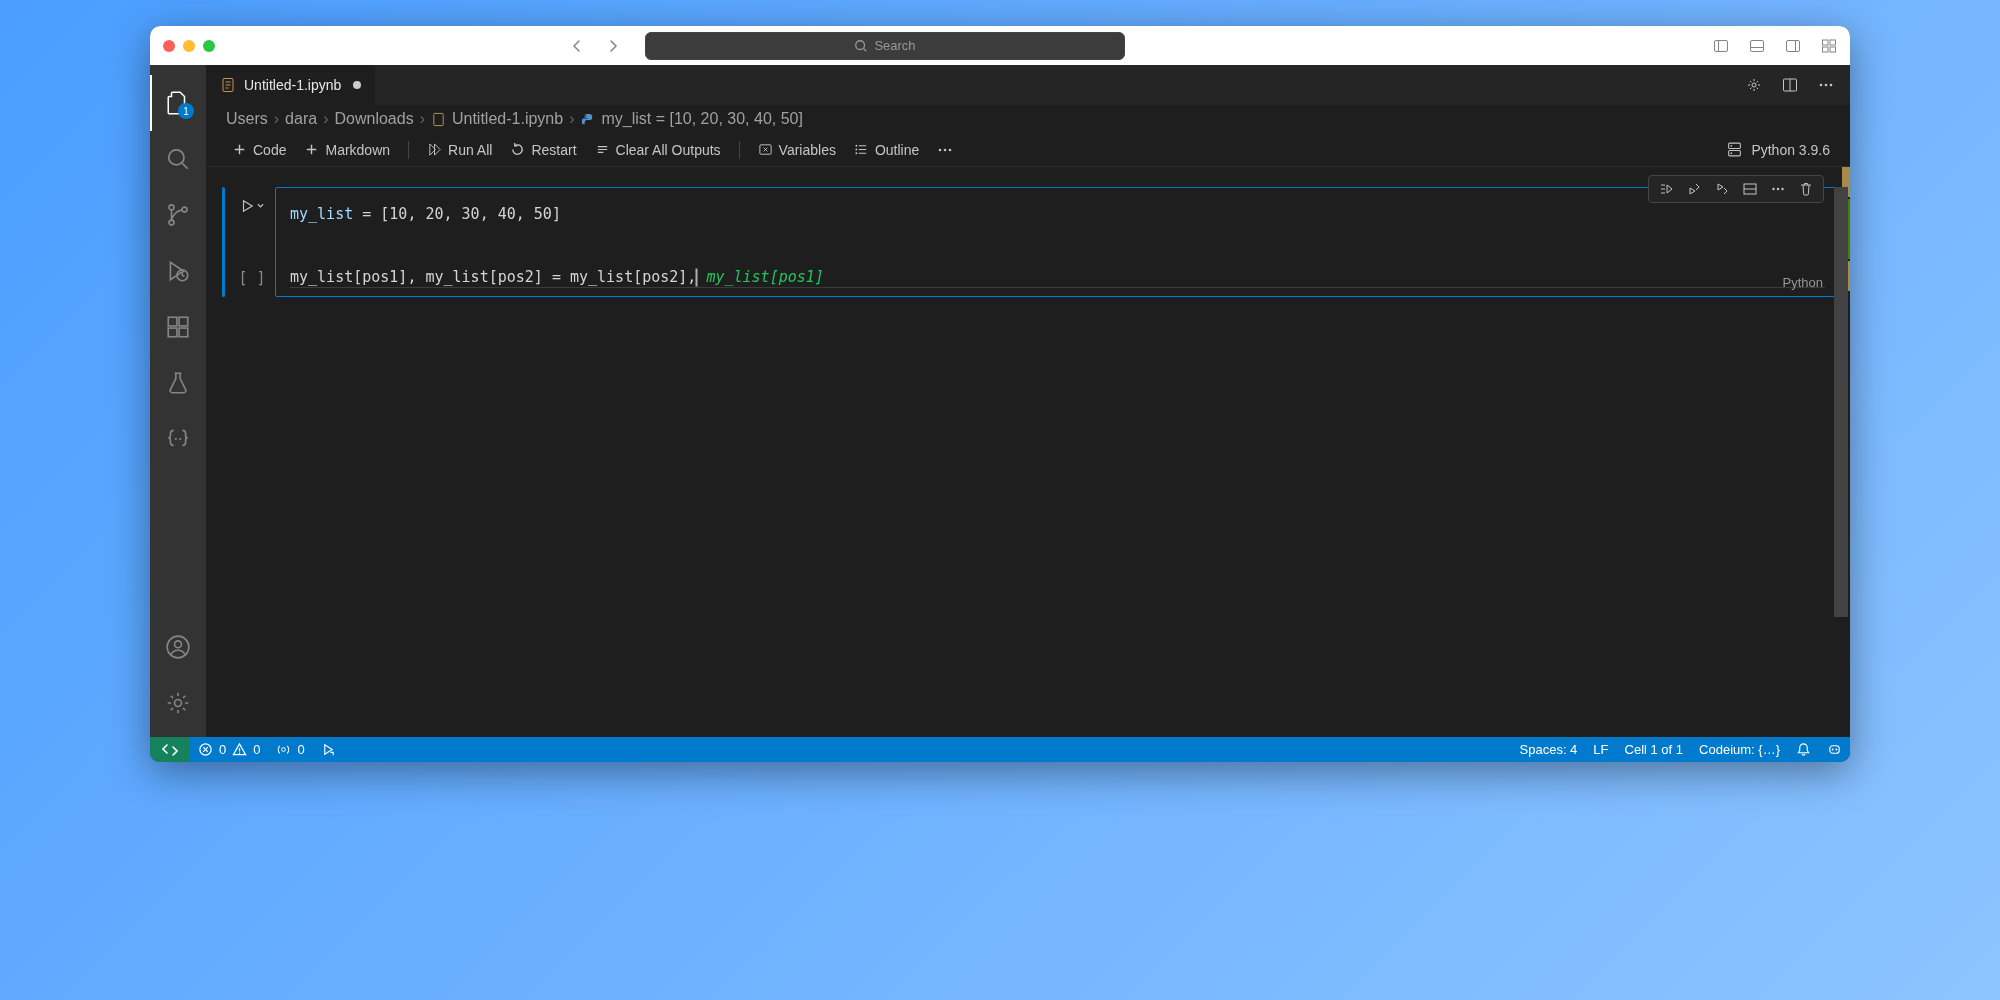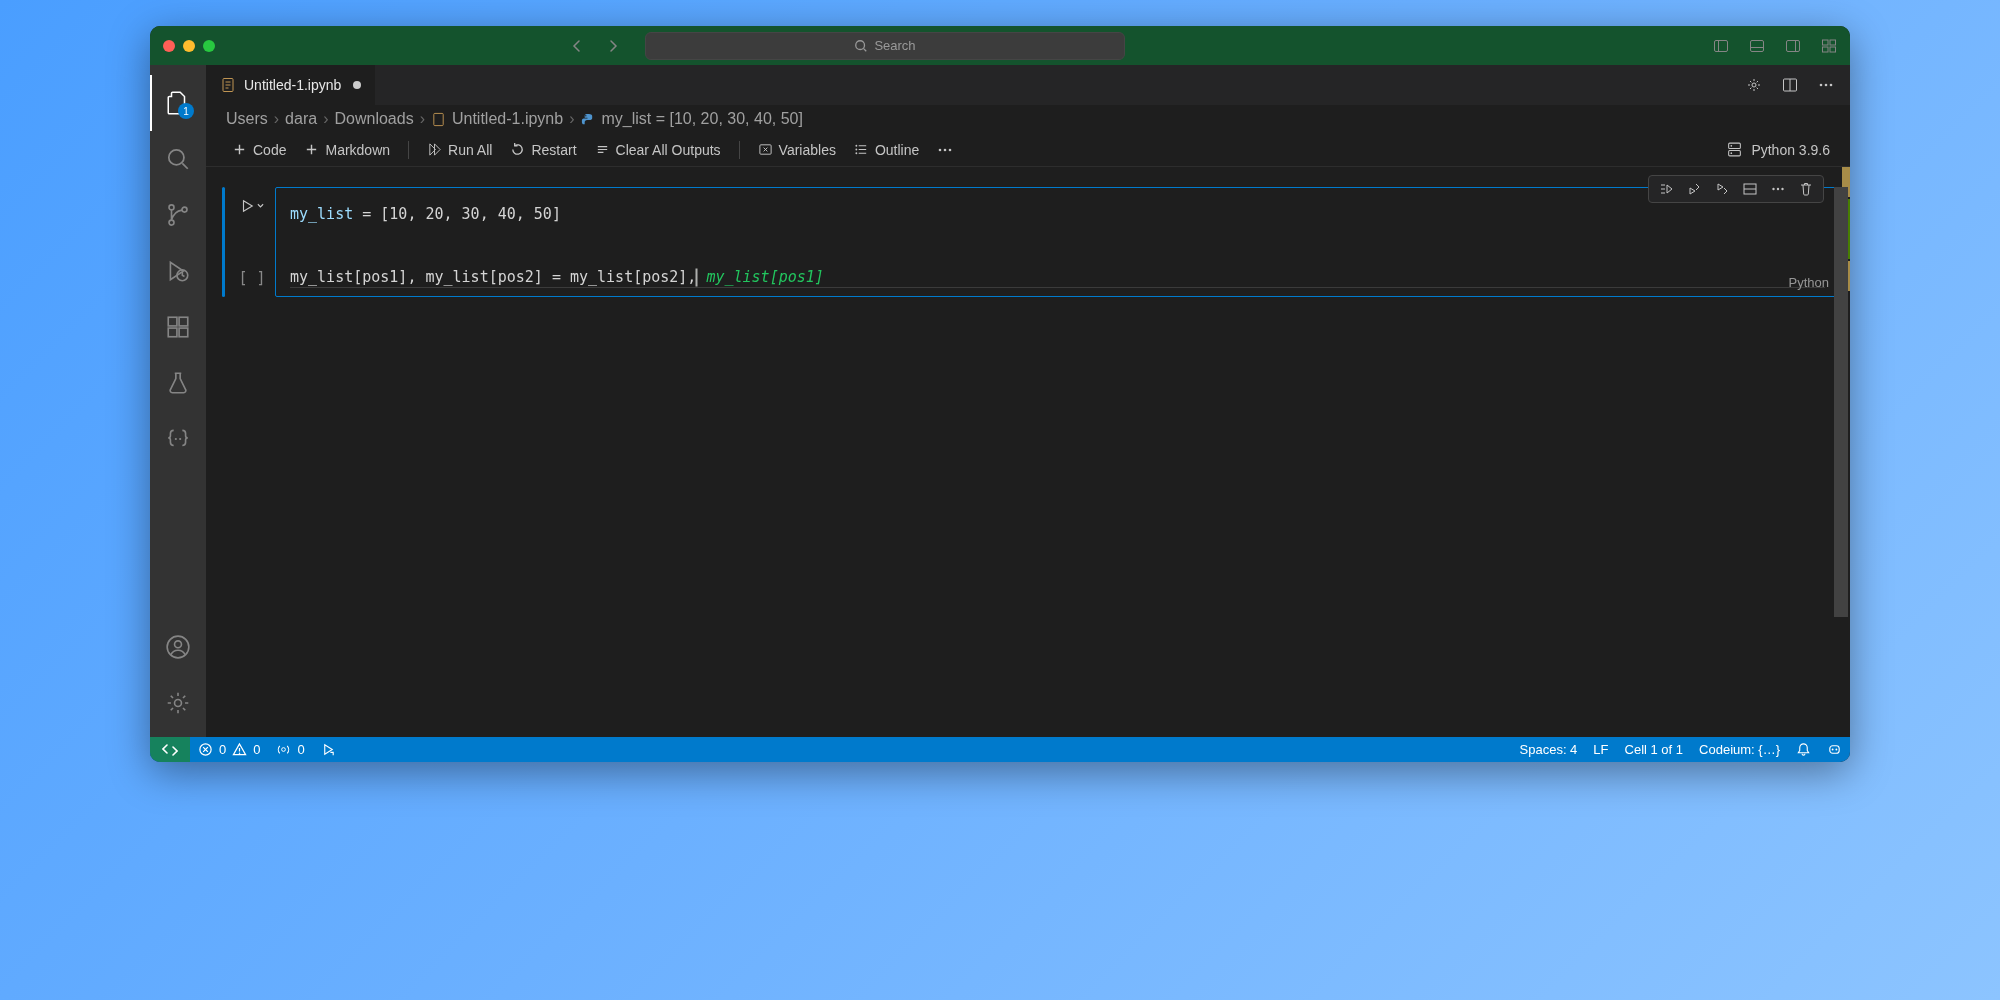--- a/index.html
+++ b/index.html
@@ -16,21 +16,21 @@
   height: 736px;
   background: #1e1e1e;
   border-radius: 10px;
   overflow: hidden;
   display: flex;
   flex-direction: column;
   box-shadow: 0 10px 40px rgba(0,0,0,0.4);
 }
 .titlebar {
   height: 39px;
-  background: #14532d;
+  background: #ffffff;
   display: flex;
   align-items: center;
   padding: 0 13px;
   position: relative;
 }
 .traffic-lights { display: flex; gap: 8px; }
 .traffic-light { width: 12px; height: 12px; border-radius: 50%; }
 .tl-close { background: #ff5f57; }
 .tl-min { background: #febc2e; }
 .tl-max { background: #28c840; }
@@ -101,21 +101,21 @@
   flex:1; border:1px solid #007acc; background:#1e1e1e;
   padding:16px 14px 8px 14px; border-radius:2px; position:relative;
 }
 .code-line { font-family:Menlo,Consolas,monospace; font-size:15px; line-height:21px; color:#d4d4d4; white-space:pre; height:21px;}
 .tok-var{color:#9cdcfe;} .tok-ghost{color:#22c55e; font-style:italic;}
 .cursor {
   display:inline-block; width:1px; height:17px; background:#aeafad; vertical-align:middle; margin:0;
   box-shadow:0 0 0 0.5px #aeafad;
 }
 .ghost-hl { border-bottom:1px solid rgba(128,128,128,0.3); }
-.cell-lang { position:absolute; right:10px; bottom:6px; color:#969696; font-size:13px;}
+.cell-lang { position:absolute; right:16px; bottom:6px; color:#969696; font-size:13px;}
 .cell-toolbar {
   position:absolute; top:-12px; right:16px; height:28px;
   background:#252526; border:1px solid #454545; border-radius:4px;
   display:flex; align-items:center; padding:0 4px; gap:2px; color:#c5c5c5;
   z-index:5;
 }
 .ct-item { width:26px; height:24px; display:flex; align-items:center; justify-content:center; cursor:pointer; border-radius:3px;}
 .scrollbar-v { position:absolute; right:2px; top:20px; width:14px; height:430px; background:transparent;}
 .scrollbar-v::after{ content:''; position:absolute; top:0; right:0; width:14px; height:430px; background:#424242; border-radius:0;}
 .minimap { position:absolute; right:0px; top:0px; width:12px; height:150px; }

